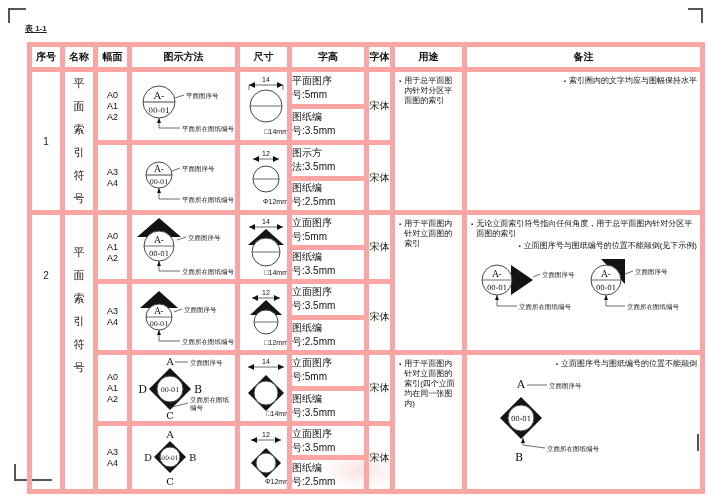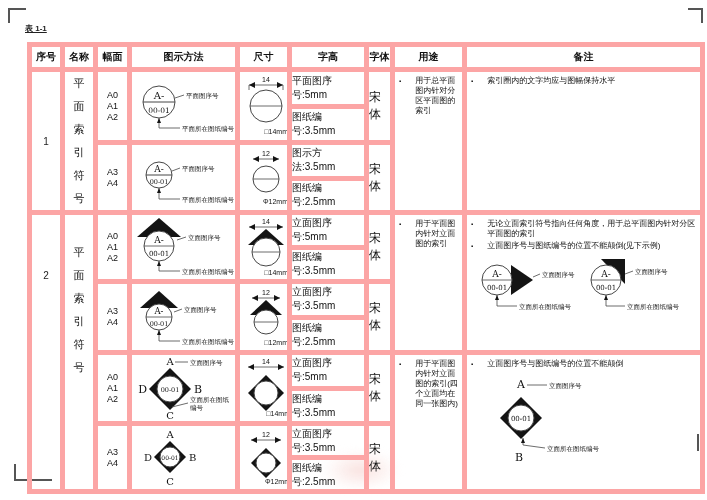--- a/index.html
+++ b/index.html
@@ -25,23 +25,23 @@
   td{font-size:8px;vertical-align:middle;}
   td.no{text-align:center;font-size:10px;}
   td.no.pt{vertical-align:top;padding-top:55px;}
   td.name{vertical-align:middle;}
   td.name.pt{vertical-align:top;padding-top:26px;}
   .vtext{width:13px;margin:0 auto;font-size:11px;line-height:23px;word-break:break-all;
          text-align:center;color:#111;}
   td.fmt{text-align:center;}
   .fmtlines{display:inline-block;text-align:right;white-space:pre-line;font-size:9px;line-height:11px;color:#111;}
   td.h{font-size:10px;color:#111;}
-  td.fontc{text-align:left;font-size:12px;color:#111;}
+  td.fontc{text-align:center;font-size:10px;color:#111;}
   td.use,td.note{vertical-align:top;padding:4px 3px 2px 4px;}
-  .bl{display:flex;gap:14px;margin-bottom:2px;}
+  .bl{display:flex;gap:3px;margin-bottom:2px;justify-content:flex-end;}
   .bl .b{font-size:6px;line-height:10px;flex:0 0 auto;color:#111;}
   .bl .t{font-size:8px;line-height:10px;color:#111;}
   td.ill,td.dim{vertical-align:top;}
   
   .ln{stroke:#474747;fill:none;stroke-width:1;}
   .lnt{stroke:#474747;fill:none;stroke-width:.8;}
   .blk{fill:#141414;stroke:none;}
   .wc{fill:#ffffff;stroke:#474747;stroke-width:1;}
   text{fill:#111;}
   .sym{font-family:"DejaVu Serif",serif;}

